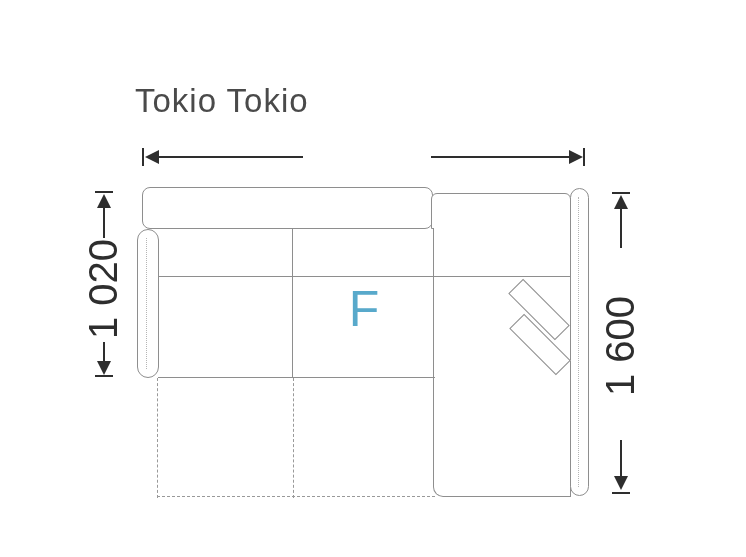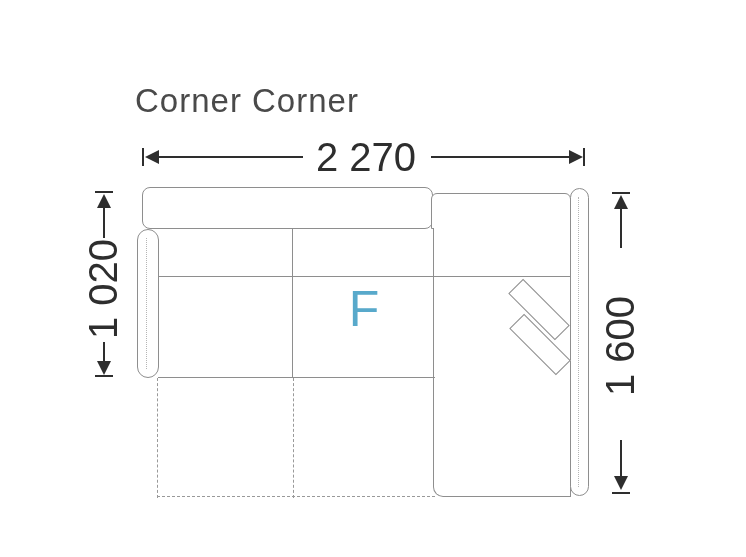--- a/index.html
+++ b/index.html
@@ -41,26 +41,25 @@
   .sofa-h{border-top:1.5px solid #8e8e8e;height:0;}
   .sofa-v{border-left:1.5px solid #8e8e8e;width:0;}
   .stitch{position:absolute;width:0;border-left:1.5px dotted #b5b5b5;}
   .mech{position:absolute;width:66px;height:21px;border:1.5px solid #8e8e8e;background:#fff;transform:rotate(45deg);}
 </style>
 </head>
 <body>
 
 <div class="canvas">
 
-  <div class="title">Corner Corner</div>
+  <div class="title">Tokio Tokio</div>
 
   <div class="dline v-line" style="left:142px;top:148px;height:18px;"></div>
   <div class="arrow left" style="left:145px;top:150px;"></div>
   <div class="dline h-line" style="left:158px;top:156px;width:145px;"></div>
-  <div class="dim-label top">2 270</div>
   <div class="dline h-line" style="left:431px;top:156px;width:139px;"></div>
   <div class="arrow right" style="left:569px;top:150px;"></div>
   <div class="dline v-line" style="left:583px;top:148px;height:18px;"></div>
 
   <div class="dline h-line" style="left:95px;top:191px;width:18px;"></div>
   <div class="arrow up" style="left:97px;top:194px;"></div>
   <div class="dline v-line" style="left:103px;top:208px;height:30px;"></div>
   <div class="dim-label left">1 020</div>
   <div class="dline v-line" style="left:103px;top:342px;height:20px;"></div>
   <div class="arrow down" style="left:97px;top:361px;"></div>

